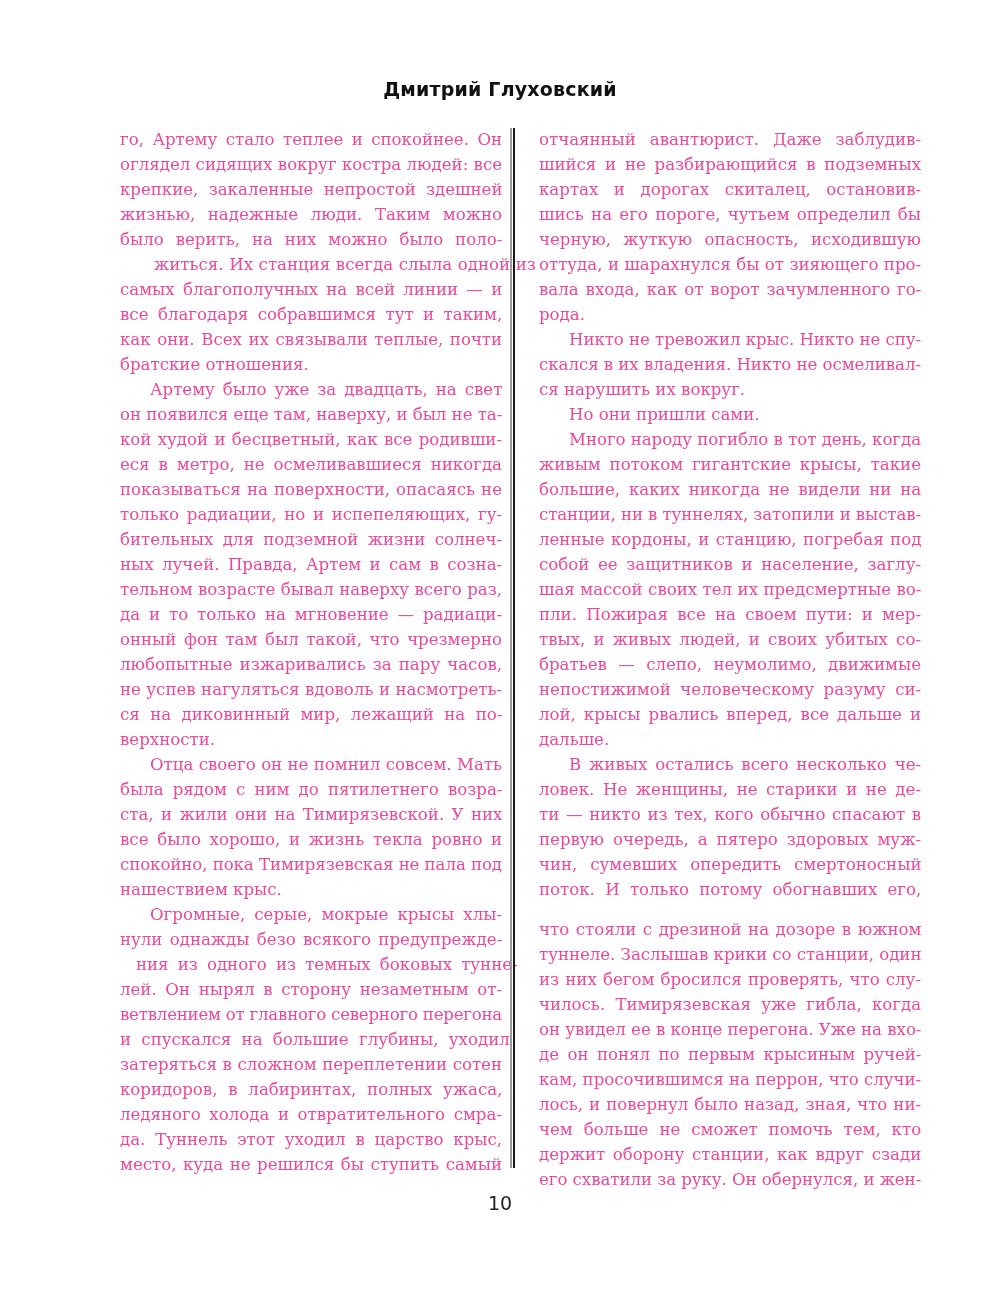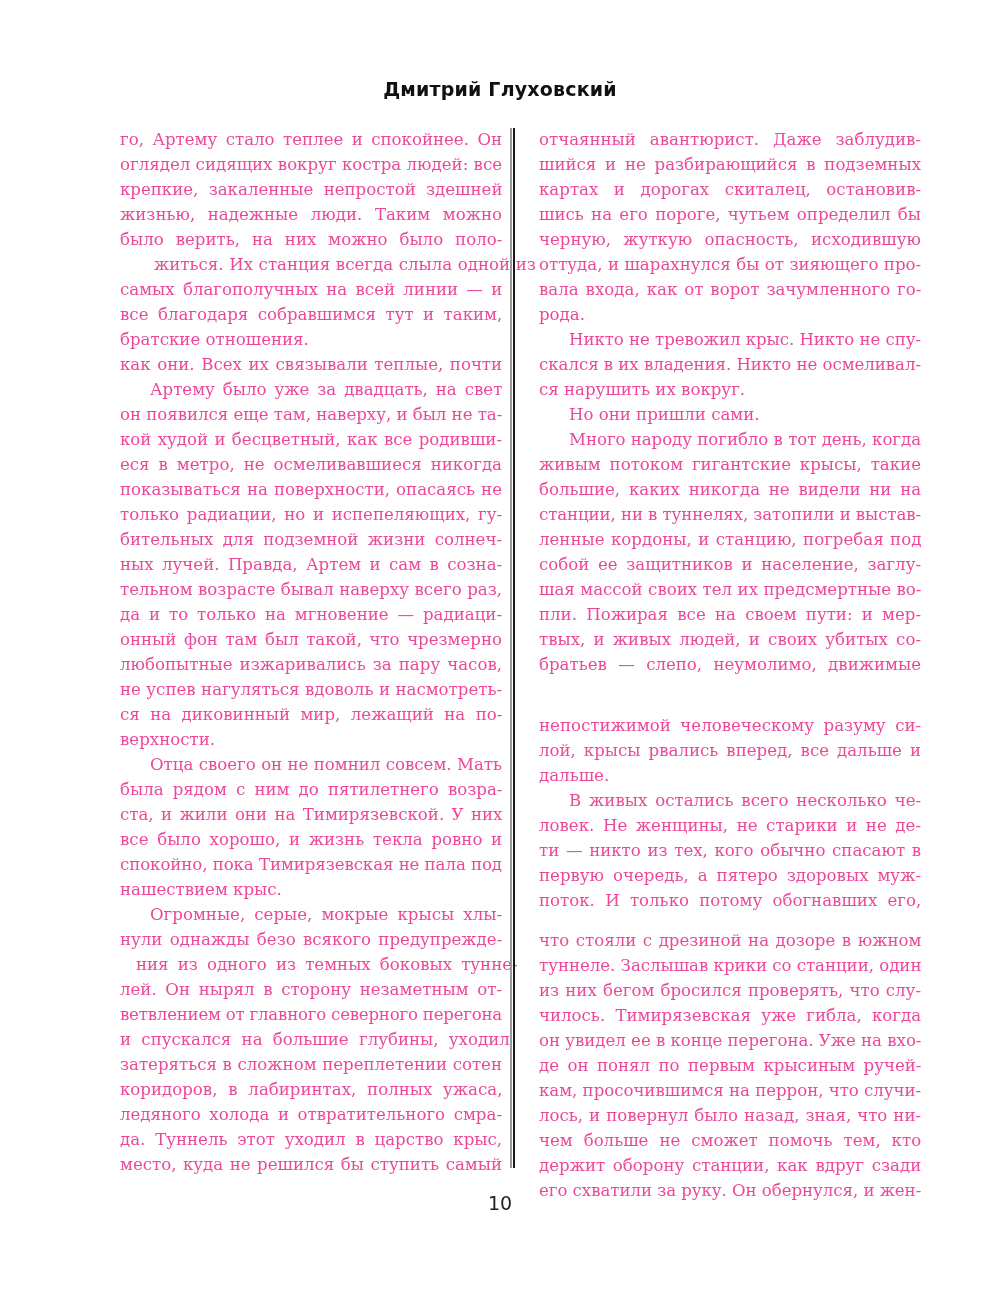--- a/index.html
+++ b/index.html
@@ -39,22 +39,22 @@
 
 <div class="col left" id="col-left">
     <span class="line " style="white-space: nowrap; display: block; word-spacing: 3.16667px;">го, Артему стало теплее и спокойнее. Он</span>
     <span class="line " style="white-space: nowrap; display: block;">оглядел сидящих вокруг костра людей: все</span>
     <span class="line " style="white-space: nowrap; display: block; word-spacing: 5px;">крепкие, закаленные непростой здешней</span>
     <span class="line " style="white-space: nowrap; display: block; word-spacing: 7.25px;">жизнью, надежные люди. Таким можно</span>
     <span class="line " style="white-space: nowrap; display: block; word-spacing: 6.66667px;">было верить, на них можно было поло-</span>
     <span class="line " style="white-space: nowrap; display: block; word-spacing: 0.333333px; margin-left: 34px;">житься. Их станция всегда слыла одной из</span>
     <span class="line " style="white-space: nowrap; display: block; word-spacing: 3px;">самых благополучных на всей линии — и</span>
     <span class="line " style="white-space: nowrap; display: block; word-spacing: 4.2px;">все благодаря собравшимся тут и таким,</span>
+    <span class="line " style="white-space: nowrap; display: block; word-spacing: 1.33333px;">как они. Всех их связывали теплые, почти</span>
     <span class="line last">братские отношения.</span>
-    <span class="line " style="white-space: nowrap; display: block; word-spacing: 1.33333px;">как они. Всех их связывали теплые, почти</span>
     <span class="line indent" style="white-space: nowrap; display: block; word-spacing: 2.66667px;">Артему было уже за двадцать, на свет</span>
     <span class="line " style="white-space: nowrap; display: block; letter-spacing: -0.0238095px;">он появился еще там, наверху, и был не та-</span>
     <span class="line " style="white-space: nowrap; display: block; word-spacing: 1px;">кой худой и бесцветный, как все родивши-</span>
     <span class="line " style="white-space: nowrap; display: block; word-spacing: 3.6px;">еся в метро, не осмеливавшиеся никогда</span>
     <span class="line " style="white-space: nowrap; display: block; word-spacing: 0.75px;">показываться на поверхности, опасаясь не</span>
     <span class="line " style="white-space: nowrap; display: block; word-spacing: 2.4px;">только радиации, но и испепеляющих, гу-</span>
     <span class="line " style="white-space: nowrap; display: block; word-spacing: 4px;">бительных для подземной жизни солнеч-</span>
     <span class="line " style="white-space: nowrap; display: block; word-spacing: 3.14286px;">ных лучей. Правда, Артем и сам в созна-</span>
     <span class="line " style="white-space: nowrap; display: block; word-spacing: 0.2px;">тельном возрасте бывал наверху всего раз,</span>
     <span class="line " style="white-space: nowrap; display: block; word-spacing: 3.57143px;">да и то только на мгновение — радиаци-</span>
@@ -103,27 +103,28 @@
     <span class="line indent" style="white-space: nowrap; display: block; letter-spacing: -0.0526316px;">Много народу погибло в тот день, когда</span>
     <span class="line " style="white-space: nowrap; display: block; word-spacing: 3.5px;">живым потоком гигантские крысы, такие</span>
     <span class="line " style="white-space: nowrap; display: block; word-spacing: 3.5px;">большие, каких никогда не видели ни на</span>
     <span class="line " style="white-space: nowrap; display: block; letter-spacing: -0.0952381px;">станции, ни в туннелях, затопили и выстав-</span>
     <span class="line " style="white-space: nowrap; display: block; word-spacing: 1.2px;">ленные кордоны, и станцию, погребая под</span>
     <span class="line " style="white-space: nowrap; display: block; word-spacing: 3.4px;">собой ее защитников и население, заглу-</span>
     <span class="line " style="white-space: nowrap; display: block; word-spacing: 0.166667px;">шая массой своих тел их предсмертные во-</span>
     <span class="line " style="white-space: nowrap; display: block; word-spacing: 4px;">пли. Пожирая все на своем пути: и мер-</span>
     <span class="line " style="white-space: nowrap; display: block; word-spacing: 2.85714px;">твых, и живых людей, и своих убитых со-</span>
     <span class="line " style="white-space: nowrap; display: block; word-spacing: 6px;">братьев — слепо, неумолимо, движимые</span>
-    <span class="line " style="white-space: nowrap; display: block; word-spacing: 4.33333px; margin-top: 36px;">непостижимой человеческому разуму си-</span>
+    <span class="line " style="white-space: nowrap; display: block; word-spacing: 4.33333px;">непостижимой человеческому разуму си-</span>
     <span class="line " style="white-space: nowrap; display: block; word-spacing: 2.66667px;">лой, крысы рвались вперед, все дальше и</span>
     <span class="line last">дальше.</span>
     <span class="line indent" style="white-space: nowrap; display: block; word-spacing: 2.6px;">В живых остались всего несколько че-</span>
     <span class="line " style="white-space: nowrap; display: block; word-spacing: 3.28571px;">ловек. Не женщины, не старики и не де-</span>
     <span class="line " style="white-space: nowrap; display: block; word-spacing: 1.375px;">ти — никто из тех, кого обычно спасают в</span>
     <span class="line " style="white-space: nowrap; display: block; word-spacing: 3.6px;">первую очередь, а пятеро здоровых муж-</span>
+    <span class="line " style="white-space: nowrap; display: block; word-spacing: 7.66667px;">чин, сумевших опередить смертоносный</span>
     <span class="line " style="white-space: nowrap; display: block; word-spacing: 5px;">поток. И только потому обогнавших его,</span>
     <span class="line " style="white-space: nowrap; display: block; word-spacing: 1.28571px; margin-top: 15px;">что стояли с дрезиной на дозоре в южном</span>
     <span class="line " style="white-space: nowrap; display: block; letter-spacing: -0.025px;">туннеле. Заслышав крики со станции, один</span>
     <span class="line " style="white-space: nowrap; display: block; word-spacing: 0.833333px;">из них бегом бросился проверять, что слу-</span>
     <span class="line " style="white-space: nowrap; display: block; word-spacing: 5px;">чилось. Тимирязевская уже гибла, когда</span>
     <span class="line " style="white-space: nowrap; display: block; letter-spacing: -0.0238095px;">он увидел ее в конце перегона. Уже на вхо-</span>
     <span class="line " style="white-space: nowrap; display: block; word-spacing: 3.16667px;">де он понял по первым крысиным ручей-</span>
     <span class="line " style="white-space: nowrap; display: block; letter-spacing: -0.025px;">кам, просочившимся на перрон, что случи-</span>
     <span class="line " style="white-space: nowrap; display: block; word-spacing: 0.714286px;">лось, и повернул было назад, зная, что ни-</span>
     <span class="line " style="white-space: nowrap; display: block; word-spacing: 5.66667px;">чем больше не сможет помочь тем, кто</span>

